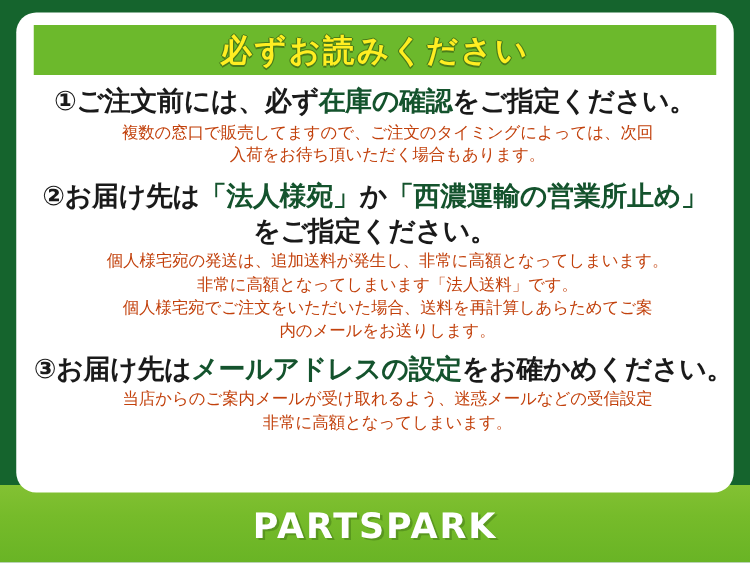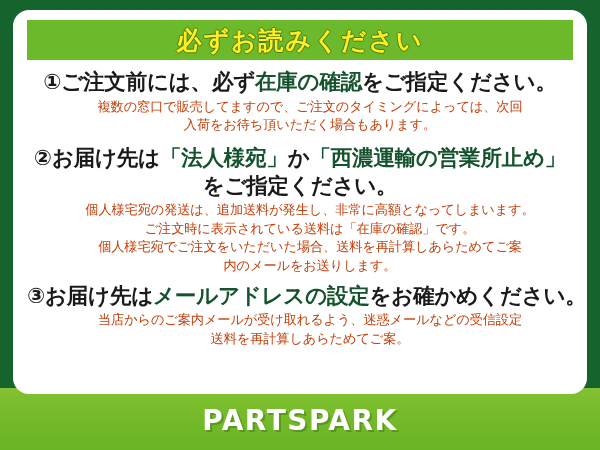--- a/index.html
+++ b/index.html
@@ -143,32 +143,32 @@
     </div>
 
     <div class="spacer-sm"></div>
 
     <div class="item">
       <div class="item-heading wrap">
         <span>②</span><span>お届け先は</span><span class="hl">「法人様宛」</span><span>か</span><span class="hl">「西濃運輸の営業所止め」</span><span>をご指定ください。</span>
       </div>
       <div class="item-body">
         <div>個人様宅宛の発送は、追加送料が発生し、非常に高額となってしまいます。</div>
-        <div>ご注文時に表示されている送料は「在庫の確認」です。</div>
+        <div>非常に高額となってしまいます「法人送料」です。</div>
         <div>個人様宅宛でご注文をいただいた場合、送料を再計算しあらためてご案</div>
         <div>内のメールをお送りします。</div>
       </div>
     </div>
 
     <div class="spacer-xs"></div>
 
     <div class="item">
       <div class="item-heading">
         <span>③</span><span>お届け先は</span><span class="hl">メールアドレスの設定</span><span>をお確かめください。</span>
       </div>
       <div class="item-body">
         <div>当店からのご案内メールが受け取れるよう、迷惑メールなどの受信設定</div>
-        <div>送料を再計算しあらためてご案。</div>
+        <div>非常に高額となってしまいます。</div>
       </div>
     </div>
 
   </div>
 </div>
 
 </body></html>

